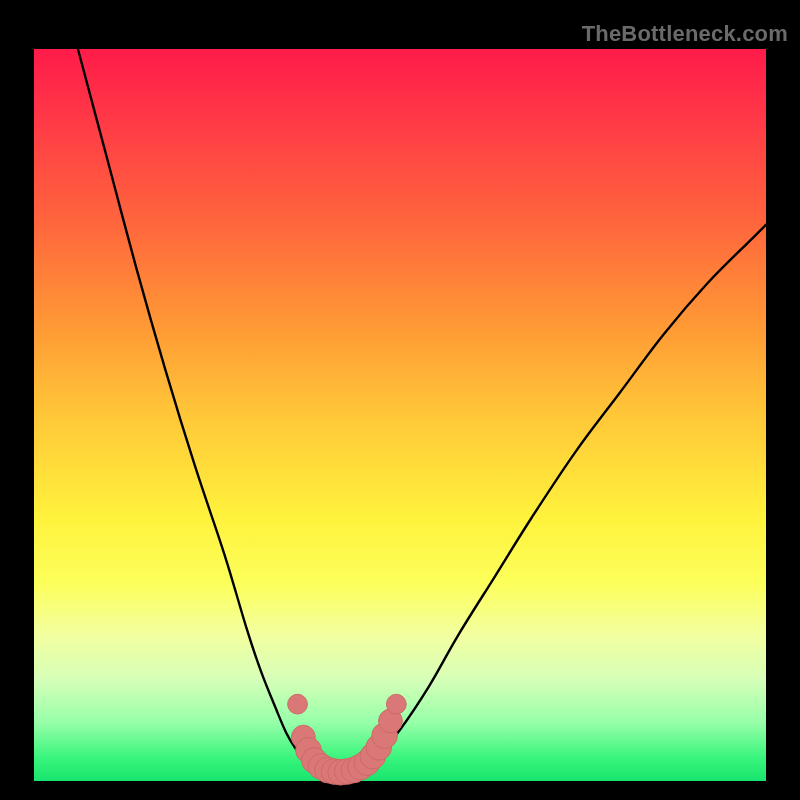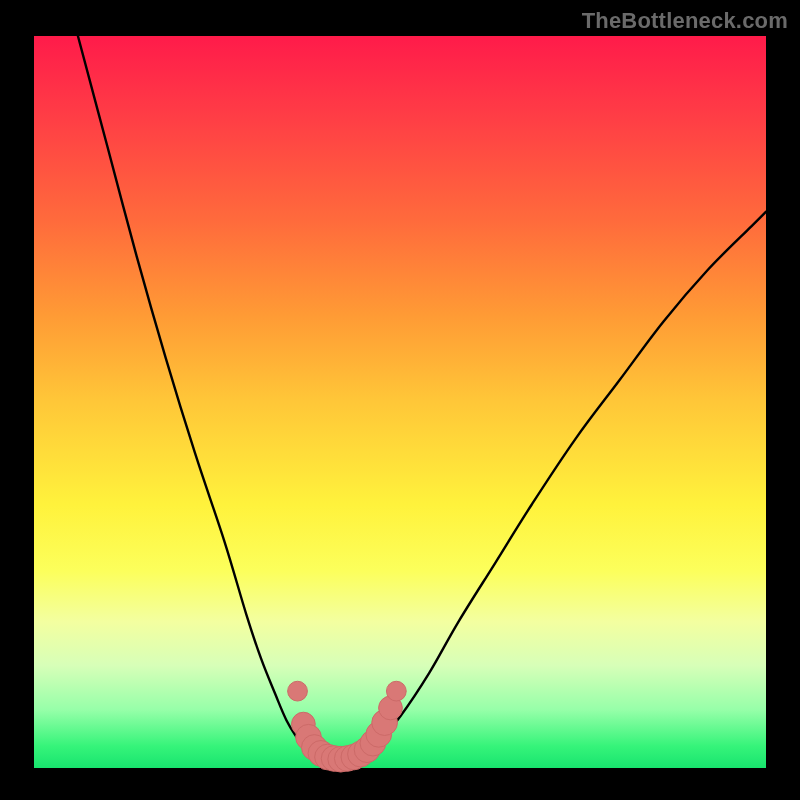--- a/index.html
+++ b/index.html
@@ -6,21 +6,21 @@
     margin: 0;
     padding: 0;
     width: 800px;
     height: 800px;
     background: #000;
     overflow: hidden;
     font-family: Arial, Helvetica, sans-serif;
   }
   .frame {
     position: absolute;
-    top: 2px;
+    top: 15px;
     left: 0;
     width: 800px;
     height: 712px;
     background: #000;
   }
   .plot-area {
     position: absolute;
     top: 34px;
     left: 34px;
     width: 732px;

